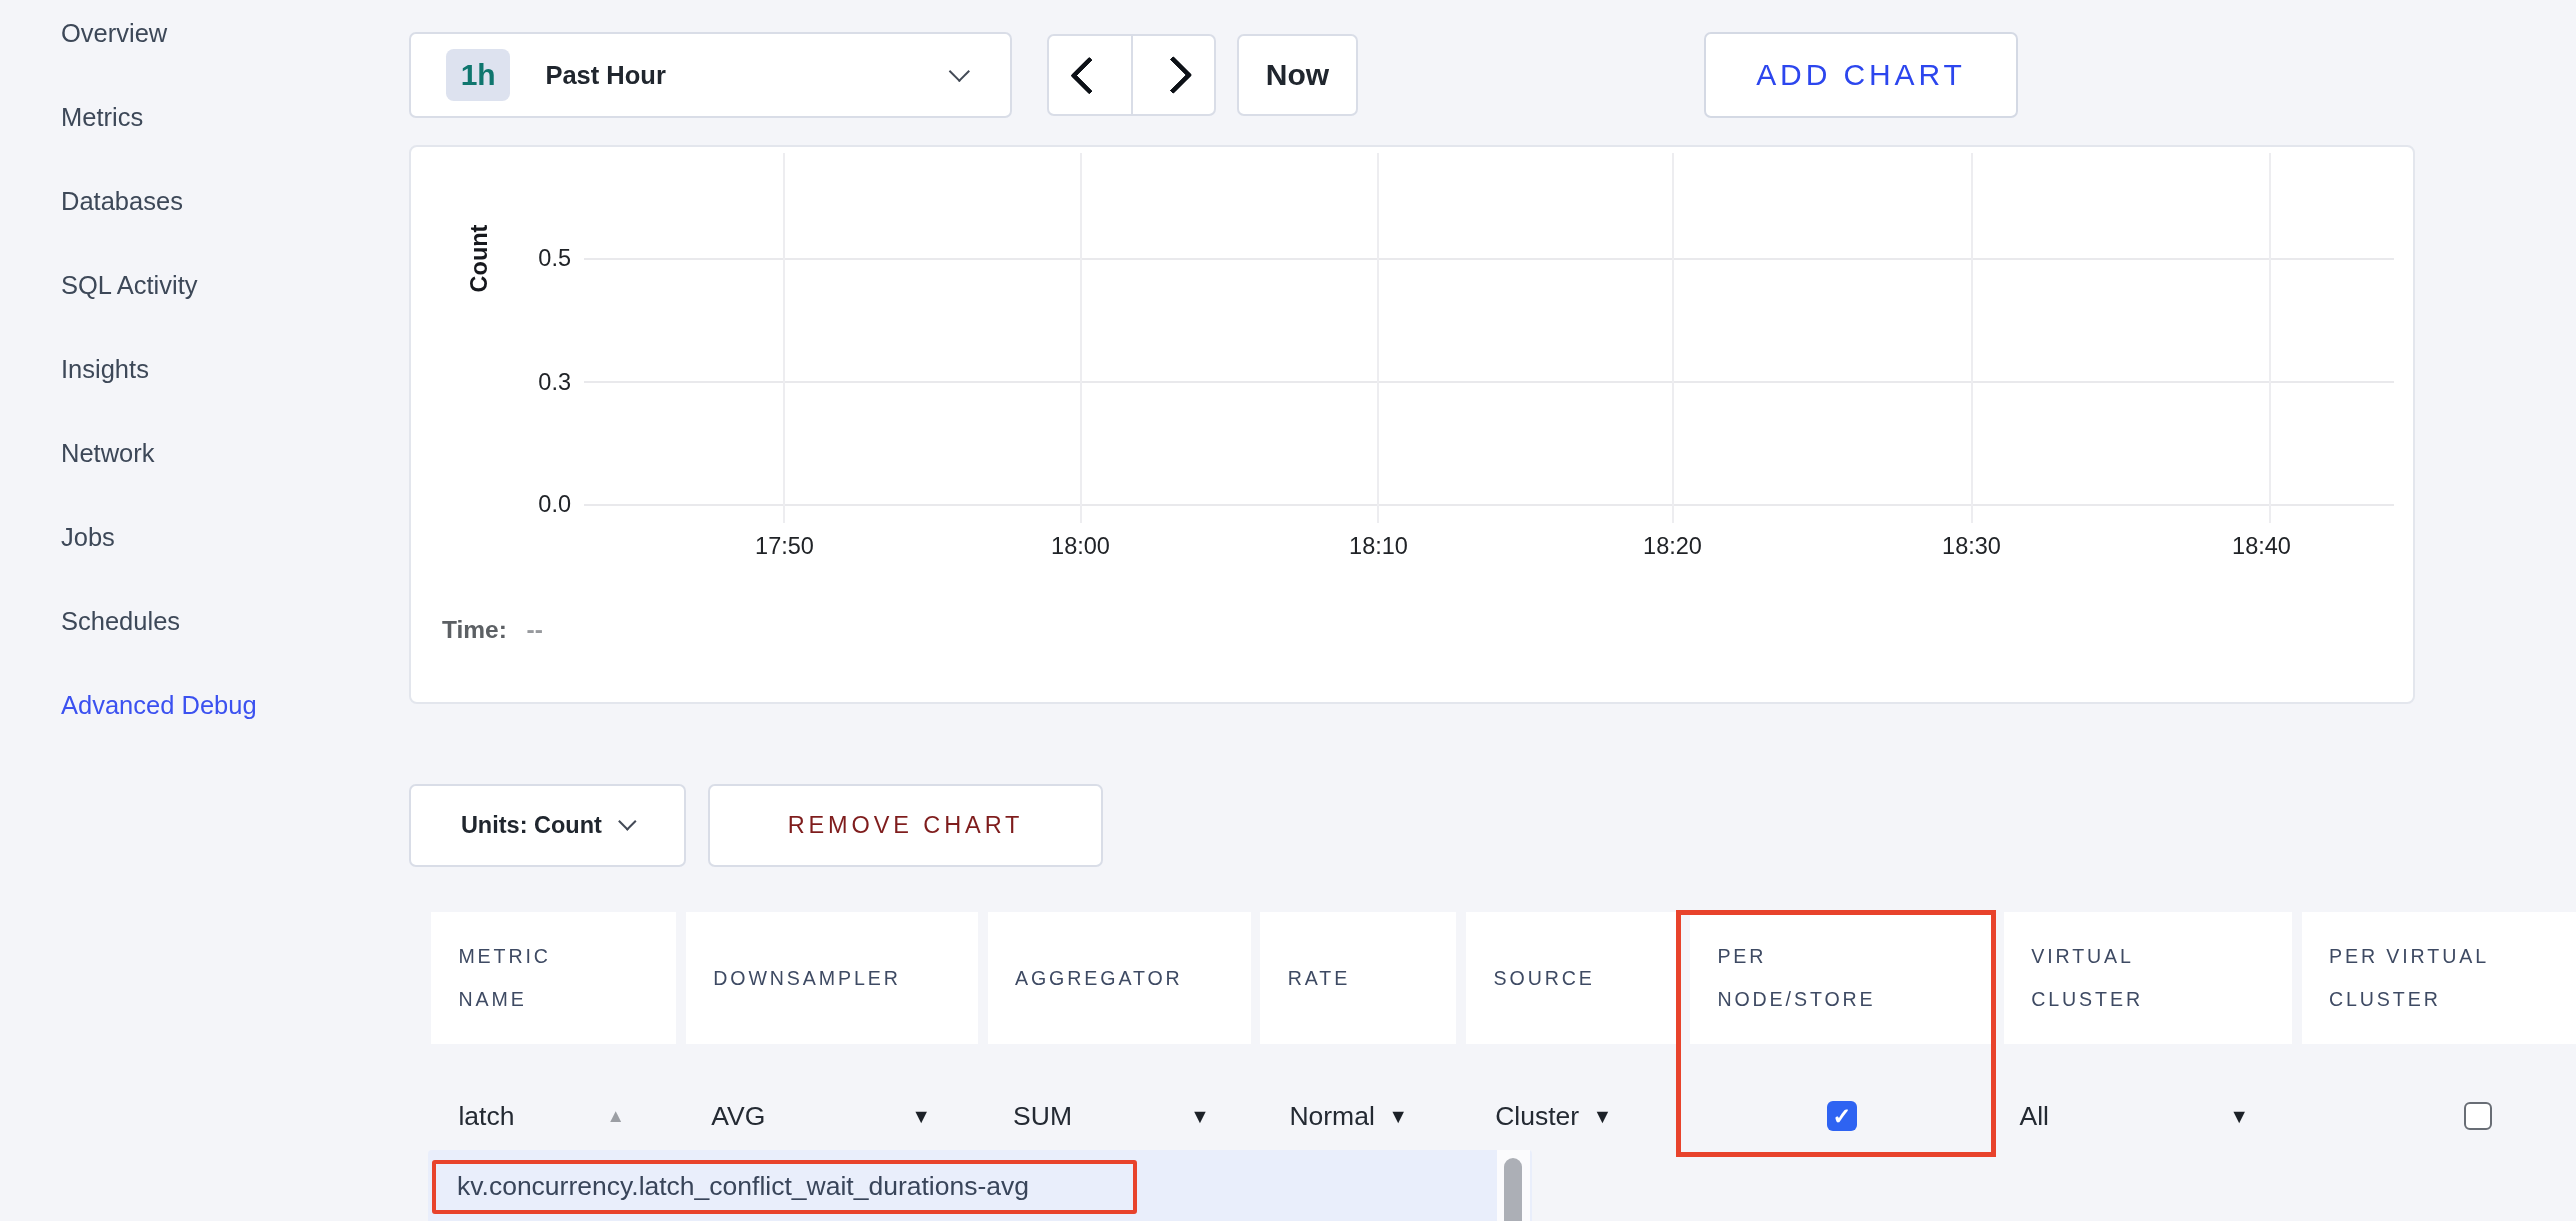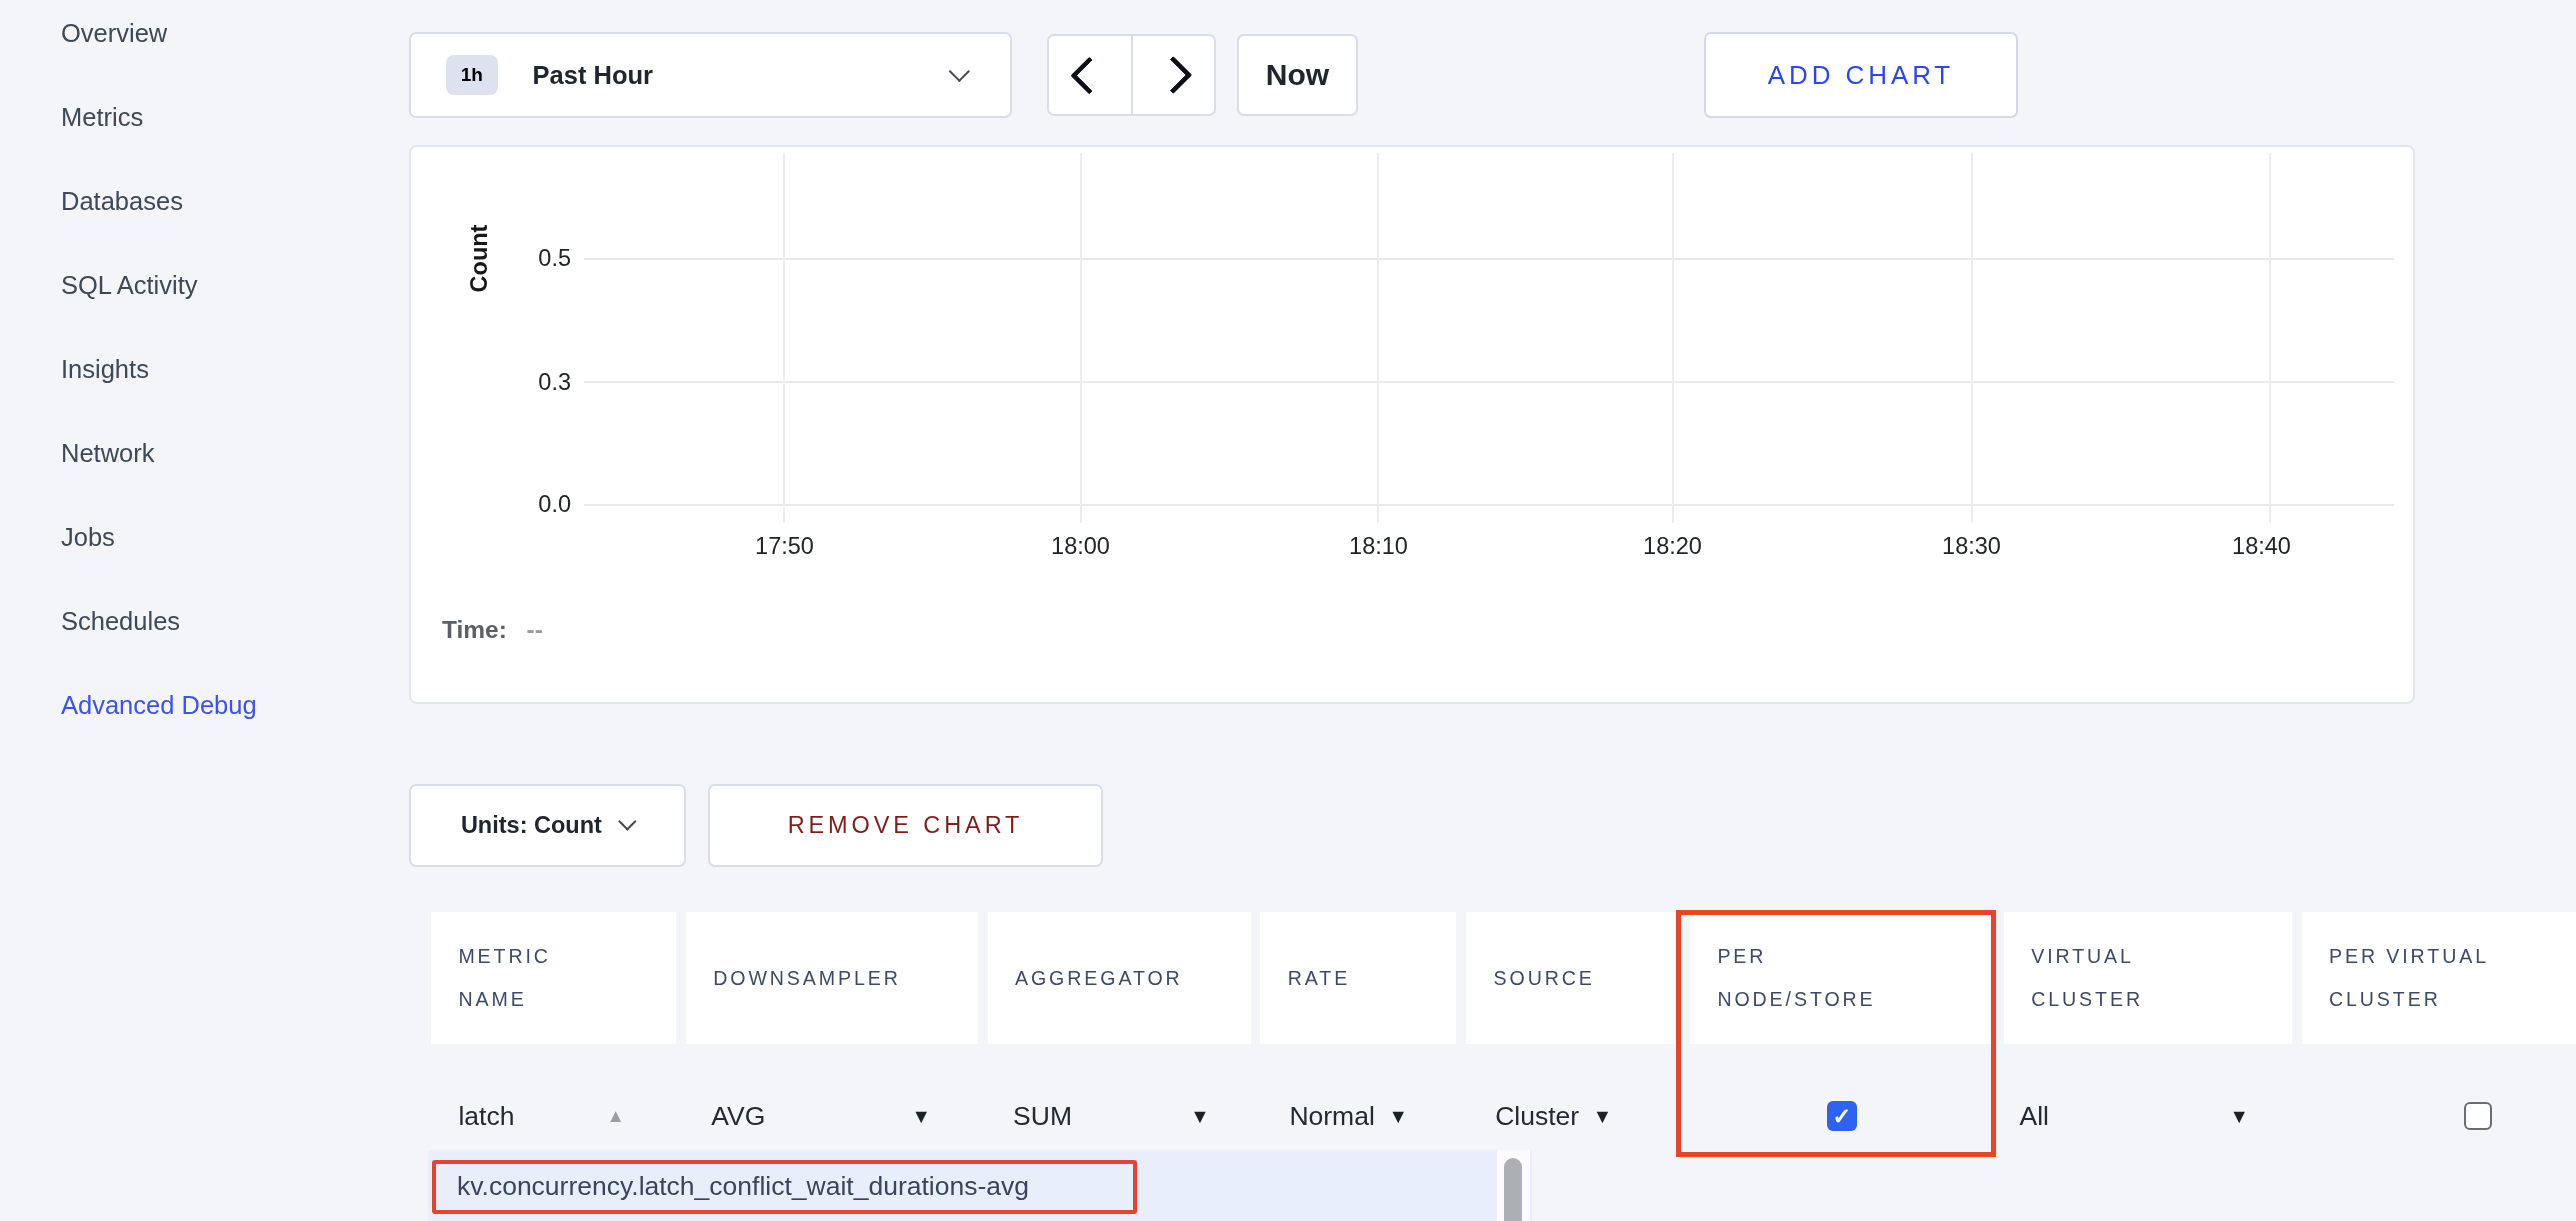--- a/index.html
+++ b/index.html
@@ -9,34 +9,34 @@
     font-family:"Liberation Sans", sans-serif;
     -webkit-font-smoothing:antialiased;
   }
   
   .sidebar{position:absolute;left:0;top:9.8px;width:409px;display:flex;flex-direction:column;padding-left:61px;box-sizing:border-box;}
   .side-item{height:84px;box-sizing:border-box;padding-top:7.8px;font-size:25.5px;line-height:31px;font-weight:500;color:#3d4858;cursor:pointer;}
   .side-item.active{color:#3b51f0;}
   
   .btnbox{position:absolute;background:#fff;border:2px solid #d9dde7;border-radius:6.9px;box-sizing:border-box;display:flex;align-items:center;}
   .time-selector{left:409px;top:32px;width:603px;height:86px;cursor:pointer;}
-  .range-badge{margin-left:35px;background:#dde2ef;border-radius:7.8px;padding:8.8px 14.7px;font-size:19px;font-weight:bold;color:#000000;}
+  .range-badge{margin-left:35px;background:#dde2ef;border-radius:7.8px;padding:8.8px 14.7px;font-size:30px;font-weight:bold;color:#0f766e;}
   .range-label{margin-left:35px;font-size:25.5px;font-weight:600;color:#20262e;}
   .chev{display:inline-block;box-sizing:border-box;}
   .chev-down{width:14.7px;height:14.7px;border-right:2.9px solid #434a56;border-bottom:2.9px solid #434a56;transform:rotate(45deg) translate(-2.9px,-2.9px);}
   .time-selector .chev-down{margin-left:auto;margin-right:43px;}
   .nav-arrows{left:1047px;top:34px;width:169px;height:82px;padding:0;}
   .arrow-btn{flex:1;height:100%;display:flex;align-items:center;justify-content:center;cursor:pointer;}
   .arrow-btn + .arrow-btn{border-left:2px solid #d9dde7;}
   .chev-big{width:21.6px;height:21.6px;border-left:5.9px solid #0d1117;border-bottom:5.9px solid #0d1117;border-radius:2px;}
   .chev-big.left{transform:rotate(45deg);}
   .chev-big.right{transform:rotate(-135deg);}
   .now-btn{left:1237px;top:34px;width:121px;height:82px;justify-content:center;font-size:30px;font-weight:bold;color:#20262e;cursor:pointer;}
   .add-chart-btn{left:1704px;top:32px;width:314px;height:86px;border-color:#d4d9e4;justify-content:center;
-    font-size:26px;letter-spacing:3.9px;font-weight:500;color:#2c46ee;cursor:pointer;}
+    font-size:30px;letter-spacing:3.9px;font-weight:500;color:#2c46ee;cursor:pointer;}
   
   .chart-panel{position:absolute;left:409px;top:145px;width:2006px;height:559px;background:#fff;
     border:2px solid #e3e6ed;border-radius:7.8px;box-sizing:border-box;}
   .count-label{position:absolute;left:9.8px;top:97px;width:118px;height:29px;text-align:center;
     font-size:23.5px;font-weight:bold;color:#16181d;transform:rotate(-90deg);}
   .plot{position:absolute;left:0;top:0;width:100%;height:100%;}
   .hline{position:absolute;left:173px;width:1810px;height:2px;background:#e9e9ec;}
   .vline{position:absolute;top:5.9px;height:370px;width:2px;background:#ededf0;}
   .ytick{position:absolute;left:72px;width:88px;text-align:right;font-size:23.5px;color:#202327;line-height:29px;}
   .xtick{position:absolute;top:386px;width:127px;text-align:center;font-size:23.5px;color:#202327;}

